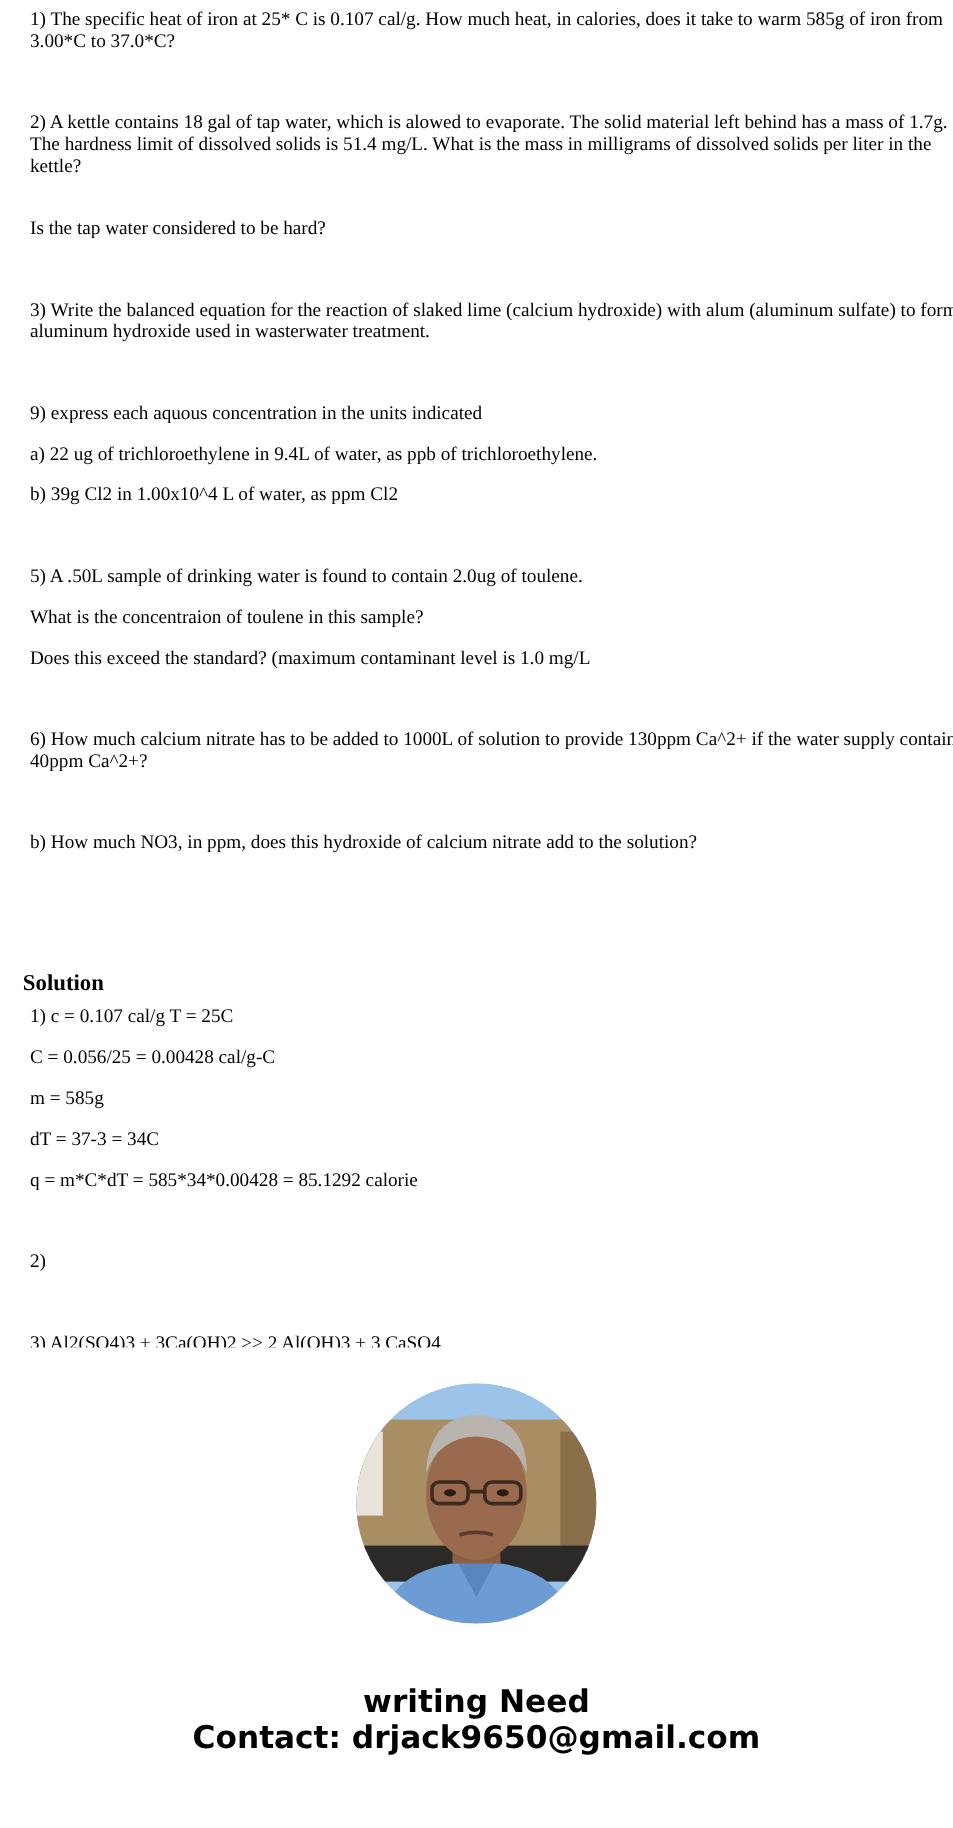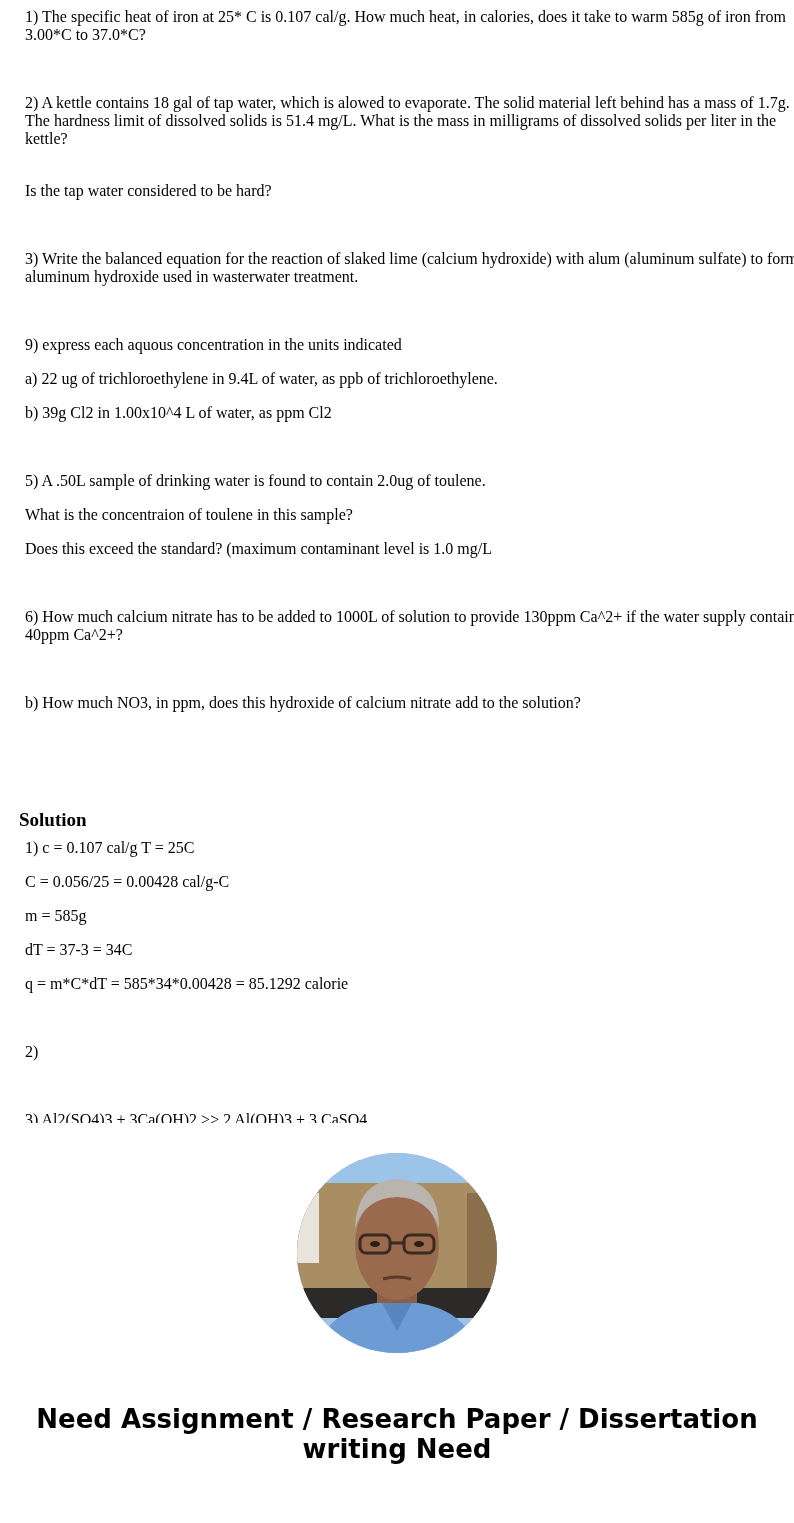--- a/index.html
+++ b/index.html
@@ -55,15 +55,15 @@
     <rect x="63" y="82" width="30" height="18" rx="6" fill="none" stroke="#3a2a20" stroke-width="3"></rect>
     <rect x="107" y="82" width="30" height="18" rx="6" fill="none" stroke="#3a2a20" stroke-width="3"></rect>
     <line x1="93" y1="90" x2="107" y2="90" stroke="#3a2a20" stroke-width="3"></line>
     <ellipse cx="78" cy="91" rx="5" ry="3" fill="#2a1d16"></ellipse>
     <ellipse cx="122" cy="91" rx="5" ry="3" fill="#2a1d16"></ellipse>
     <path d="M86 126 Q100 122 114 126" stroke="#5a3a2c" stroke-width="3" fill="none"></path>
   </svg>
 </div>
 
 <div class="promo">
-  <div>Need Assignment / Research Paper / Dissertation</div>
   <div>writing Need</div>
+  <div>Contact: drjack9650@gmail.com</div>
 </div>
 
 </body></html>

